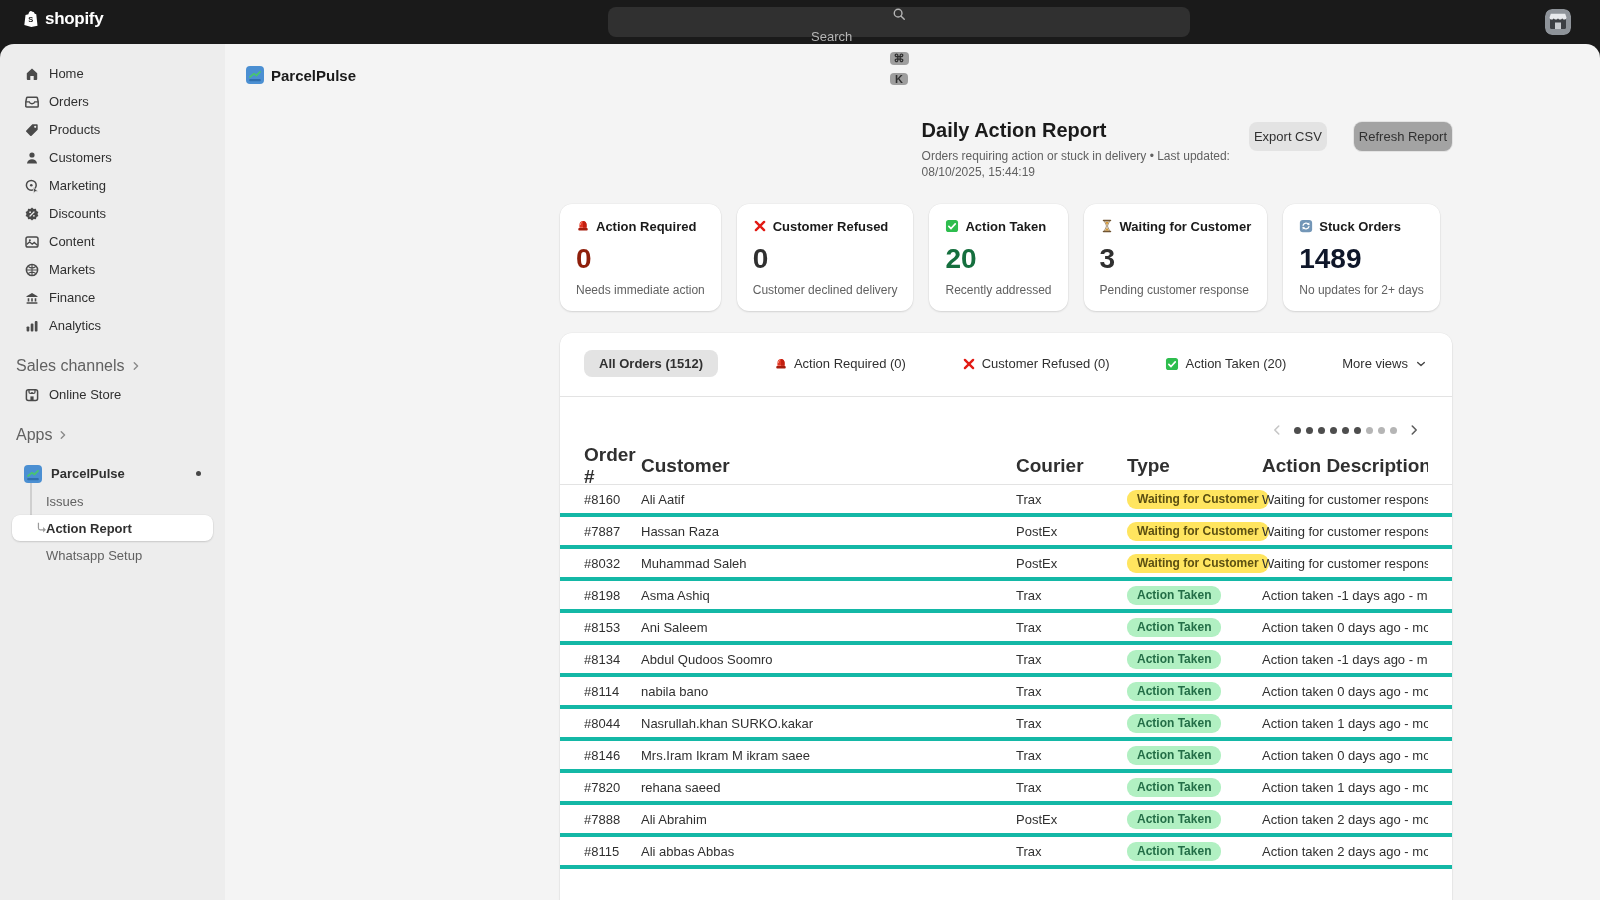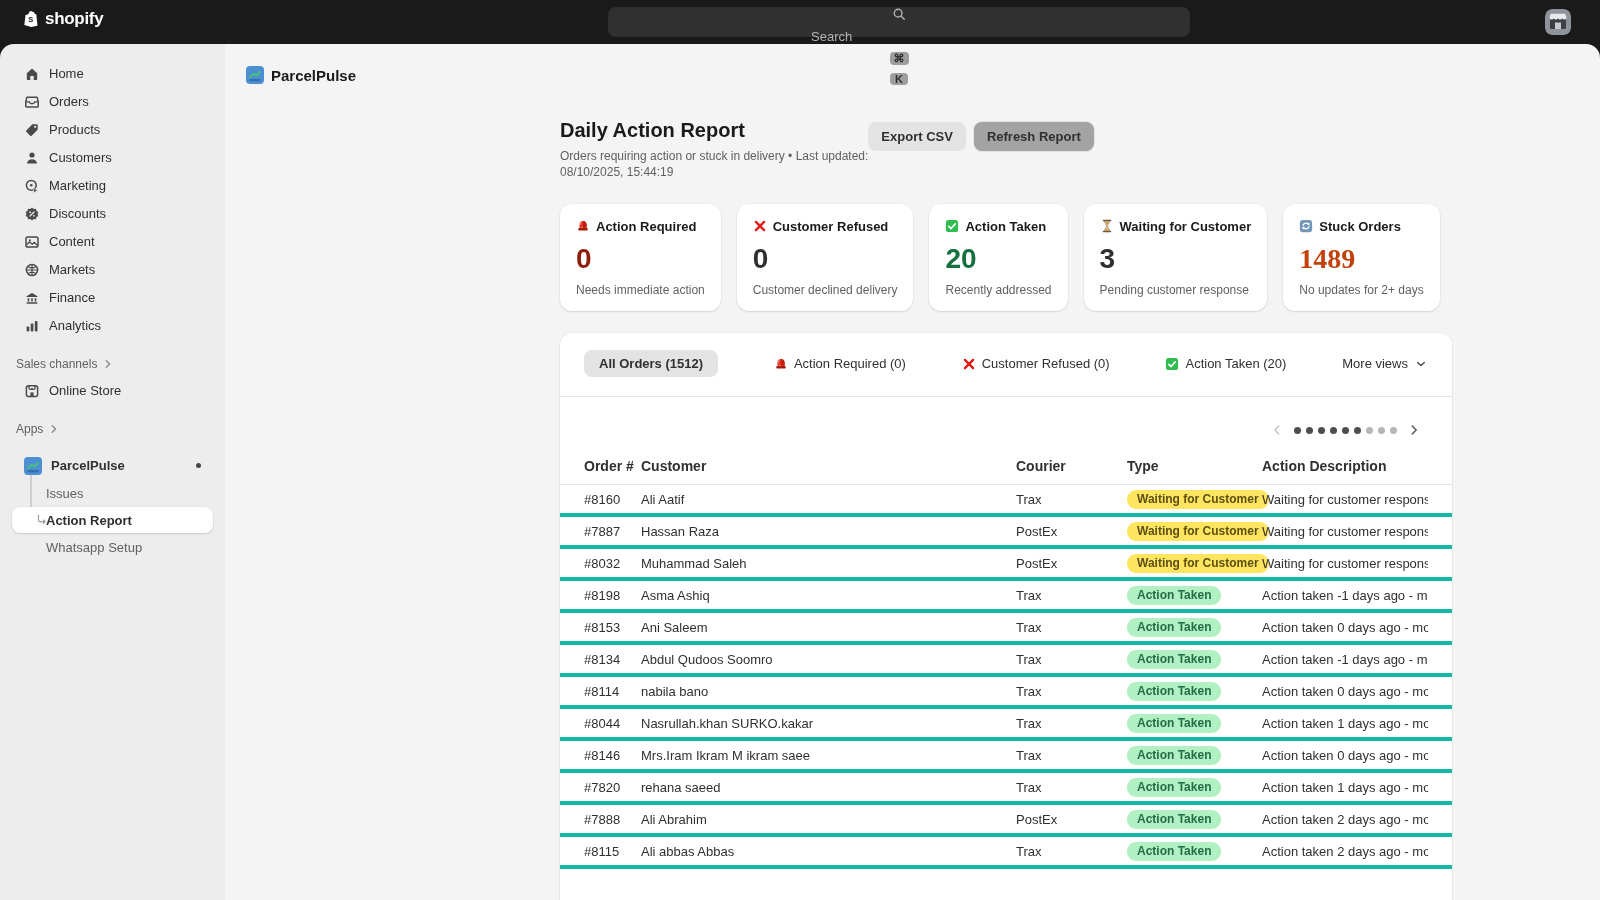--- a/index.html
+++ b/index.html
@@ -25,46 +25,46 @@
   .sidebar { width:225px; flex-shrink:0; background:#ededed; padding-top:16px; }
   .main { flex:1; background:#f4f4f4; position:relative; overflow:hidden; }
 
   
   .nav-item { height:27px; margin:0 12px 1px; padding:0 12px; display:flex; align-items:center; gap:9px;
               border-radius:8px; font-size:13px; font-weight:500; color:#303030; cursor:pointer; }
   .icon16 { width:16px; height:16px; display:inline-flex; flex-shrink:0; }
   .icon16 svg, .icon14 svg, .icon18 svg { width:100%; height:100%; display:block; }
   .icon14 { width:14px; height:14px; display:inline-flex; flex-shrink:0; }
   .icon18 { width:18px; height:18px; display:inline-flex; flex-shrink:0; }
-  .section-head { display:flex; align-items:center; gap:4px; margin:18px 16px 6px; font-size:12px;
+  .section-head { display:flex; align-items:center; gap:4px; margin:18px 16px 6px; font-size:16px;
                   font-weight:500; color:#616161; cursor:pointer; }
   .app-group { margin-top:16px; }
   .app-row { font-weight:600; }
   .presence-dot { margin-left:auto; width:5px; height:5px; border-radius:50%; background:#474747; }
   .sub-list { position:relative; }
   .sub-list::before { content:""; position:absolute; left:30px; top:-5px; height:46px; width:1.5px; background:#cfcfcf; }
   .sub-item { height:26px; margin:1px 12px; padding-left:34px; display:flex; align-items:center;
               font-size:13px; font-weight:500; color:#616161; border-radius:8px; cursor:pointer; position:relative; }
   .sub-item.active { background:#fff; box-shadow:0 1px 2px rgba(0,0,0,.14), 0 0 0 .5px rgba(0,0,0,.04);
                      color:#303030; font-weight:700; }
   .branch-icon { position:absolute; left:24px; top:7px; width:13px; height:13px; }
   .branch-icon svg { width:100%; height:100%; }
 
   
   .app-header { display:flex; align-items:center; gap:7px; padding:22px 0 0 21px; }
   .app-header-title { font-size:15px; font-weight:700; color:#1a1a1a; }
 
   
   .column { position:absolute; left:335px; top:74px; width:892px; }
-  .header-row { display:flex; justify-content:flex-start; align-items:flex-start; }
+  .header-row { display:flex; justify-content:flex-end; align-items:flex-start; }
   .page-title { font-size:20px; font-weight:700; color:#1a1a1a; line-height:24px; }
   .subtitle { margin-top:6px; font-size:12px; line-height:16px; color:#616161; }
   .actions { display:flex; gap:8px; margin-top:4px; }
-  .btn { font-size:13px; font-weight:700; color:#303030; border:none; border-radius:8px;
-         padding:7px 13px; cursor:pointer; font-family:"Liberation Sans",sans-serif; }
+  .btn { font-size:13px; font-weight:400; color:#303030; border:none; border-radius:8px;
+         padding:7px 5px; cursor:pointer; font-family:"Liberation Sans",sans-serif;margin-left:19px; }
   .btn-gray { background:#e3e3e3; }
   .btn-white { background:#a3a3a3; box-shadow:0 0 0 1px #e3e3e3, 0 1px 0 rgba(0,0,0,.07); }
 
   
   .cards-row { display:flex; gap:16px; margin-top:24px; padding-right:33px; }
   .card { flex:1; background:#fff; border-radius:12px; padding:15px 16px 14px;
           box-shadow:0 1px 2px rgba(0,0,0,.12), 0 0 0 .5px rgba(0,0,0,.04); }
   .card-head { display:flex; align-items:flex-start; gap:6px; font-size:13px; font-weight:650; color:#1a1a1a; white-space:nowrap; }
   .card-value { font-size:28px; line-height:30px; font-weight:700; margin:10px 0 9px; }
   .card-caption { font-size:12px; color:#616161; white-space:nowrap; }
@@ -76,21 +76,21 @@
               padding:17px 24px 19px; border-bottom:1px solid #e3e3e3; }
   .tab { display:flex; align-items:center; gap:6px; font-size:13px; font-weight:500; color:#303030; cursor:pointer; }
   .tab.active { background:#e3e3e3; border-radius:8px; padding:6px 15px; font-weight:600; }
   .pagination { display:flex; align-items:center; justify-content:flex-end; gap:5px; padding:26px 26px 10px; }
   .dot { width:7px; height:7px; border-radius:50%; background:#4d4d4d; }
   .dot.dim { background:#b5b5b5; }
   .page-chev { width:14px; height:14px; margin:0 5px; cursor:pointer; }
   .page-chev svg { width:100%; height:100%; }
 
   .thead { display:flex; align-items:center; padding:0 24px; height:38px;
-           border-bottom:1px solid #e3e3e3; font-size:14px; font-weight:600; color:#303030; }
+           border-bottom:1px solid #e3e3e3; font-size:19px; font-weight:600; color:#303030; }
   .trow  { display:flex; align-items:center; padding:0 24px; height:32px;
            border-bottom:4px solid #14b8a6; font-size:13px; color:#303030; }
   .col-order    { width:57px;  flex-shrink:0; }
   .col-customer { width:375px; flex-shrink:0; }
   .col-courier  { width:111px; flex-shrink:0; }
   .col-type     { width:135px; flex-shrink:0; }
   .col-desc     { flex:1; overflow:hidden; white-space:nowrap; }
   .badge { display:inline-block; font-size:12px; font-weight:600; padding:2.5px 10px; border-radius:9px; white-space:nowrap; }
   .badge-warning { background:#ffe55f; color:#5c5012; }
   .badge-success { background:#b1f0c2; color:#236e47; }
@@ -376,21 +376,21 @@
             <div class="card-head">
               <span class="icon14">
                 <svg viewBox="0 0 16 16">
                   <rect x="1" y="1" width="14" height="14" rx="3.4" fill="#7396b7"></rect>
                   <path d="M11.3 6.4A3.7 3.7 0 0 0 4.7 7.2M4.7 9.6a3.7 3.7 0 0 0 6.6-.8" fill="none" stroke="#fff" stroke-width="1.5" stroke-linecap="round"></path>
                   <path d="M11.8 3.6v3H8.9zM4.2 12.4v-3h2.9z" fill="#fff"></path>
                 </svg>
               </span>
               <span>Stuck Orders</span>
             </div>
-            <div class="card-value" style="color: #c2410c; font-family: Liberation Serif, serif;">1489</div>
+            <div class="card-value" style="color: #0f172a;">1489</div>
             <div class="card-caption">No updates for 2+ days</div>
           </div>
         </div>
 
       <div class="table-card">
         <div class="tabs-row" id="tabs-row">
           <div class="tab active">
               <span>All Orders (1512)</span>
             </div>
             <div class="tab">

